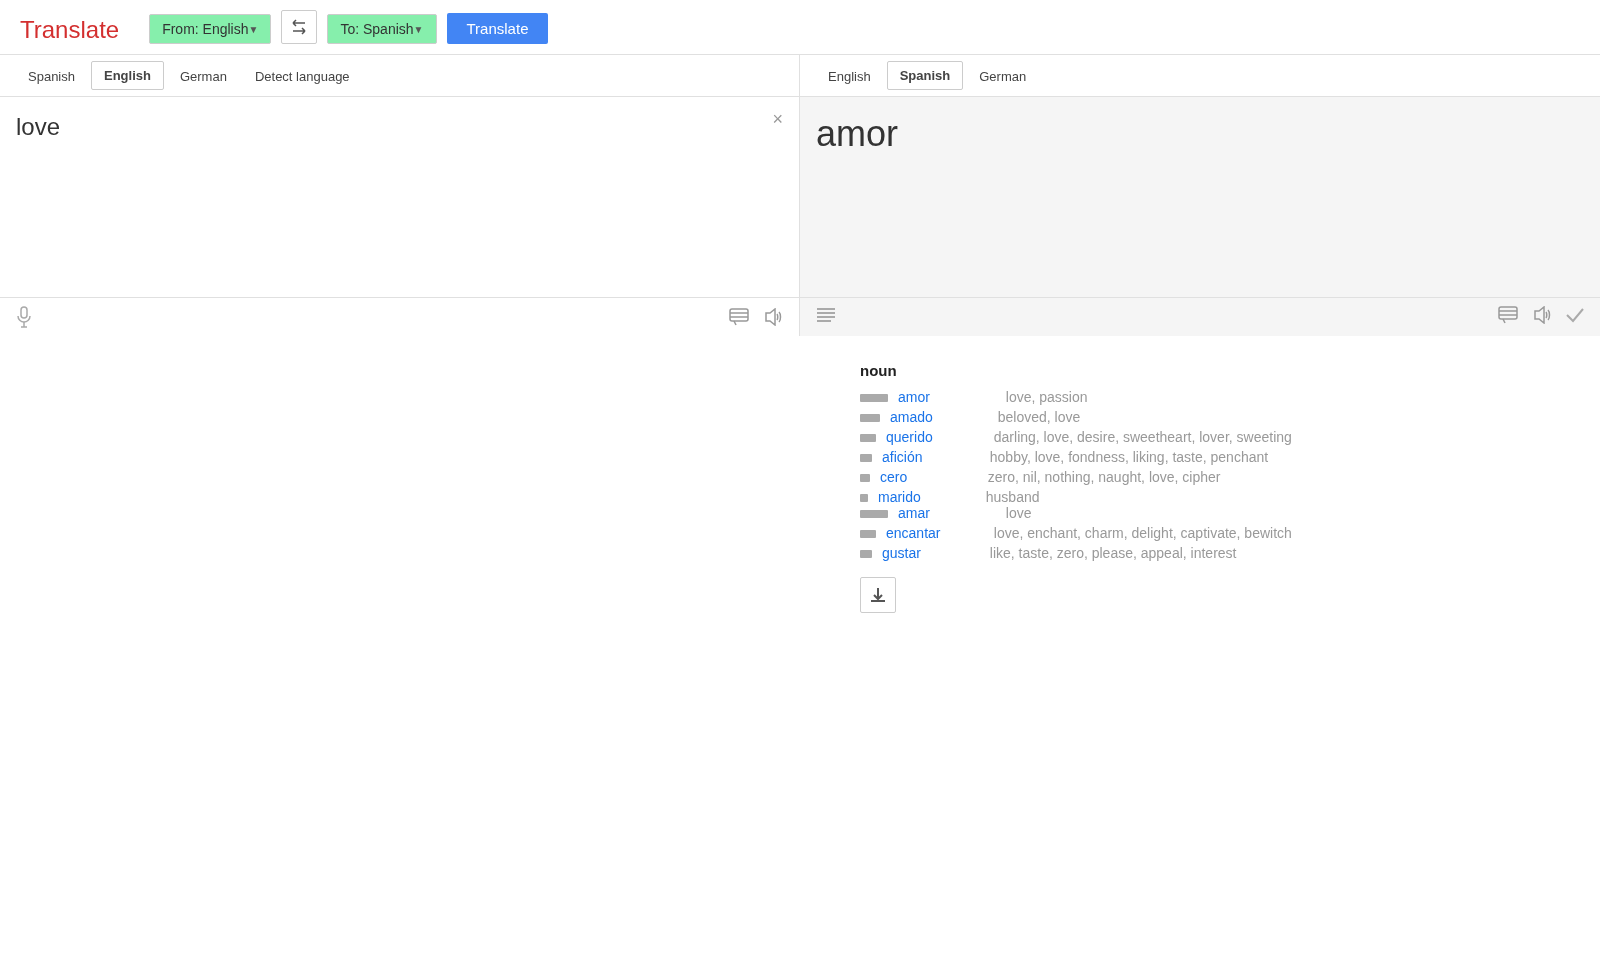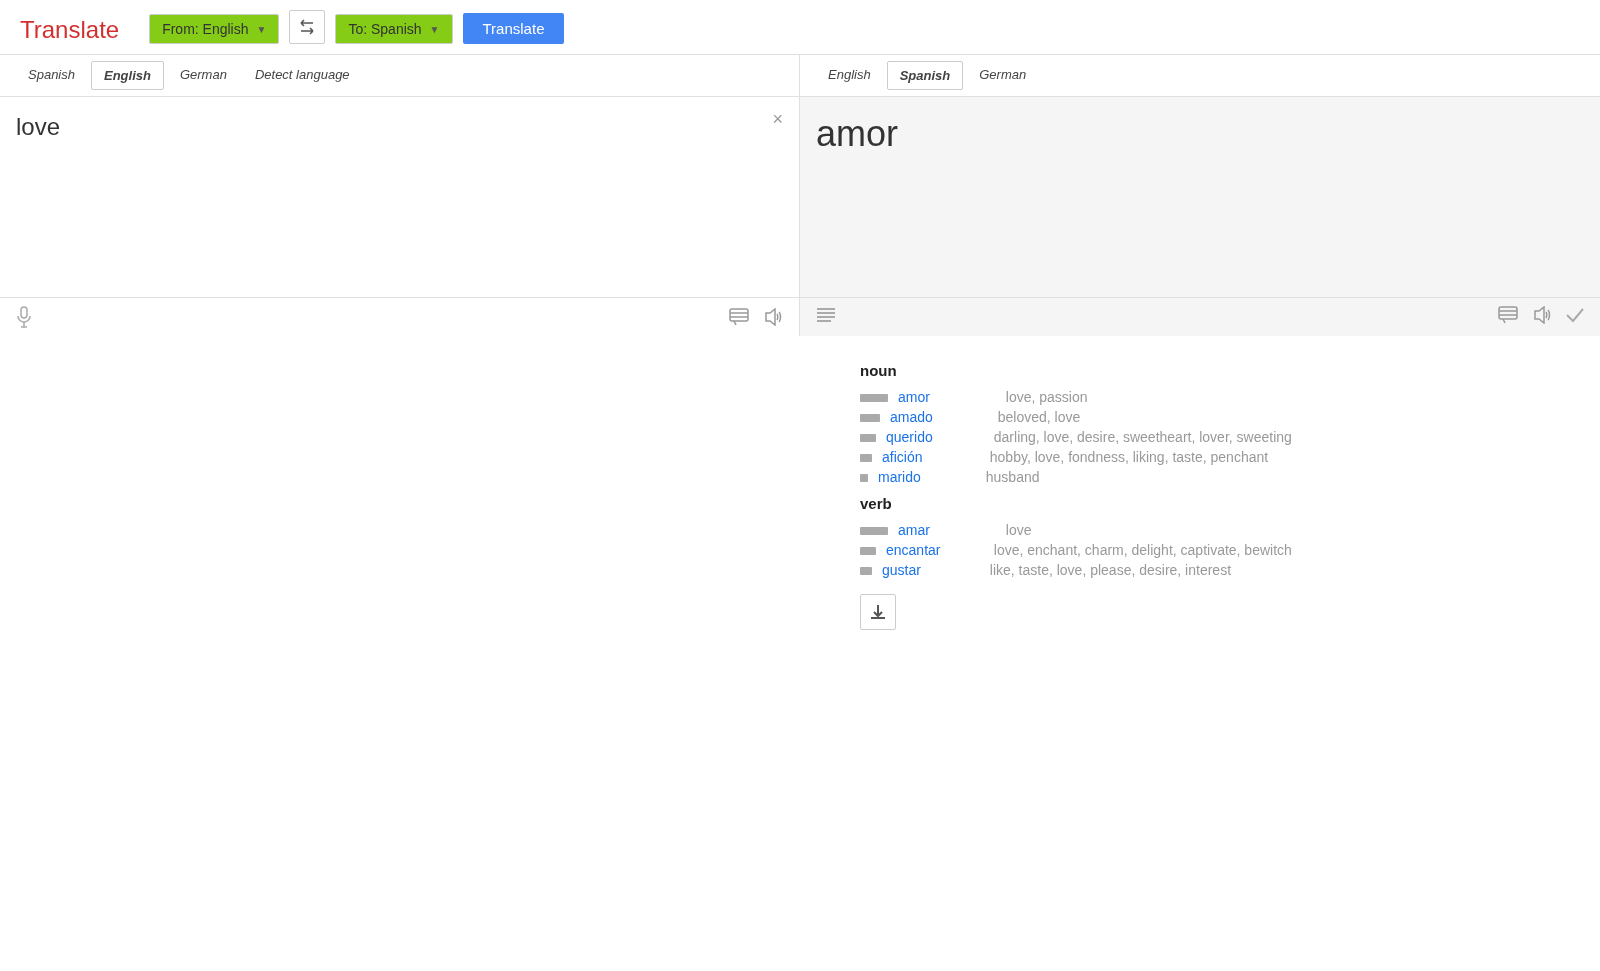--- a/index.html
+++ b/index.html
@@ -15,25 +15,25 @@
     }
     .app-title {
       color: #d32f2f;
       font-size: 24px;
       font-weight: normal;
       margin-right: 20px;
     }
     .dropdown-btn {
       display: flex;
       align-items: center;
-      gap: 8px;
+      gap: 0;
       padding: 6px 12px;
       border: 1px solid #ccc;
       border-radius: 2px;
-      background: #84cc16;
+      background: #86efac;
       cursor: pointer;
       font-size: 14px;
       color: #333;
     }
     .dropdown-btn .arrow { font-size: 10px; color: #555; }
     .swap-btn {
       display: flex;
       align-items: center;
       justify-content: center;
       width: 36px;
@@ -56,24 +56,23 @@
     }
 
     
     .tabs-row {
       display: flex;
       border-bottom: 1px solid #e0e0e0;
     }
     .tabs-panel {
       width: 50%;
       display: flex;
-      align-items: flex-start;
+      align-items: flex-end;
       padding: 6px 16px;
       gap: 4px;
-      font-style: italic;
     }
     .tabs-panel:first-child {
       border-right: 1px solid #e0e0e0;
     }
     .tab-item {
       padding: 6px 12px;
       cursor: pointer;
       font-size: 13px;
       color: #444;
       border-radius: 2px;
@@ -347,27 +346,27 @@
   </div>
 </div>
 
 <div class="dictionary-section" id="dict-section">
 <div class="dict-pos">noun</div>
     <div class="dict-entries">
       <div class="dict-entry"><span class="dict-bar" style="width: 28px;"></span><span class="dict-word">amor</span>&nbsp;&nbsp;<span class="dict-meanings">love, passion</span></div>
       <div class="dict-entry"><span class="dict-bar" style="width: 20px;"></span><span class="dict-word">amado</span>&nbsp;&nbsp;<span class="dict-meanings">beloved, love</span></div>
       <div class="dict-entry"><span class="dict-bar" style="width: 16px;"></span><span class="dict-word">querido</span>&nbsp;&nbsp;<span class="dict-meanings">darling, love, desire, sweetheart, lover, sweeting</span></div>
       <div class="dict-entry"><span class="dict-bar" style="width: 12px;"></span><span class="dict-word">afición</span>&nbsp;&nbsp;<span class="dict-meanings">hobby, love, fondness, liking, taste, penchant</span></div>
+      <div class="dict-entry"><span class="dict-bar" style="width: 10px;"></span><span class="dict-word">cero</span>&nbsp;&nbsp;<span class="dict-meanings">zero, nil, nothing, naught, love, cipher</span></div>
       <div class="dict-entry"><span class="dict-bar" style="width: 8px;"></span><span class="dict-word">marido</span>&nbsp;&nbsp;<span class="dict-meanings">husband</span></div>
     </div>
-    <div class="dict-pos">verb</div>
     <div class="dict-entries">
       <div class="dict-entry"><span class="dict-bar" style="width: 28px;"></span><span class="dict-word">amar</span>&nbsp;&nbsp;<span class="dict-meanings">love</span></div>
       <div class="dict-entry"><span class="dict-bar" style="width: 16px;"></span><span class="dict-word">encantar</span>&nbsp;&nbsp;<span class="dict-meanings">love, enchant, charm, delight, captivate, bewitch</span></div>
-      <div class="dict-entry"><span class="dict-bar" style="width: 12px;"></span><span class="dict-word">gustar</span>&nbsp;&nbsp;<span class="dict-meanings">like, taste, love, please, desire, interest</span></div>
+      <div class="dict-entry"><span class="dict-bar" style="width: 12px;"></span><span class="dict-word">gustar</span>&nbsp;&nbsp;<span class="dict-meanings">like, taste, zero, please, appeal, interest</span></div>
     </div>
     <div class="download-btn">
       <svg width="16" height="16" viewBox="0 0 16 16">
         <line x1="8" y1="1" x2="8" y2="11" stroke="#555" stroke-width="2"></line>
         <polyline points="4,8 8,12 12,8" stroke="#555" stroke-width="2" fill="none"></polyline>
         <line x1="1" y1="14" x2="15" y2="14" stroke="#555" stroke-width="2"></line>
       </svg>
     </div>
   </div>
 

